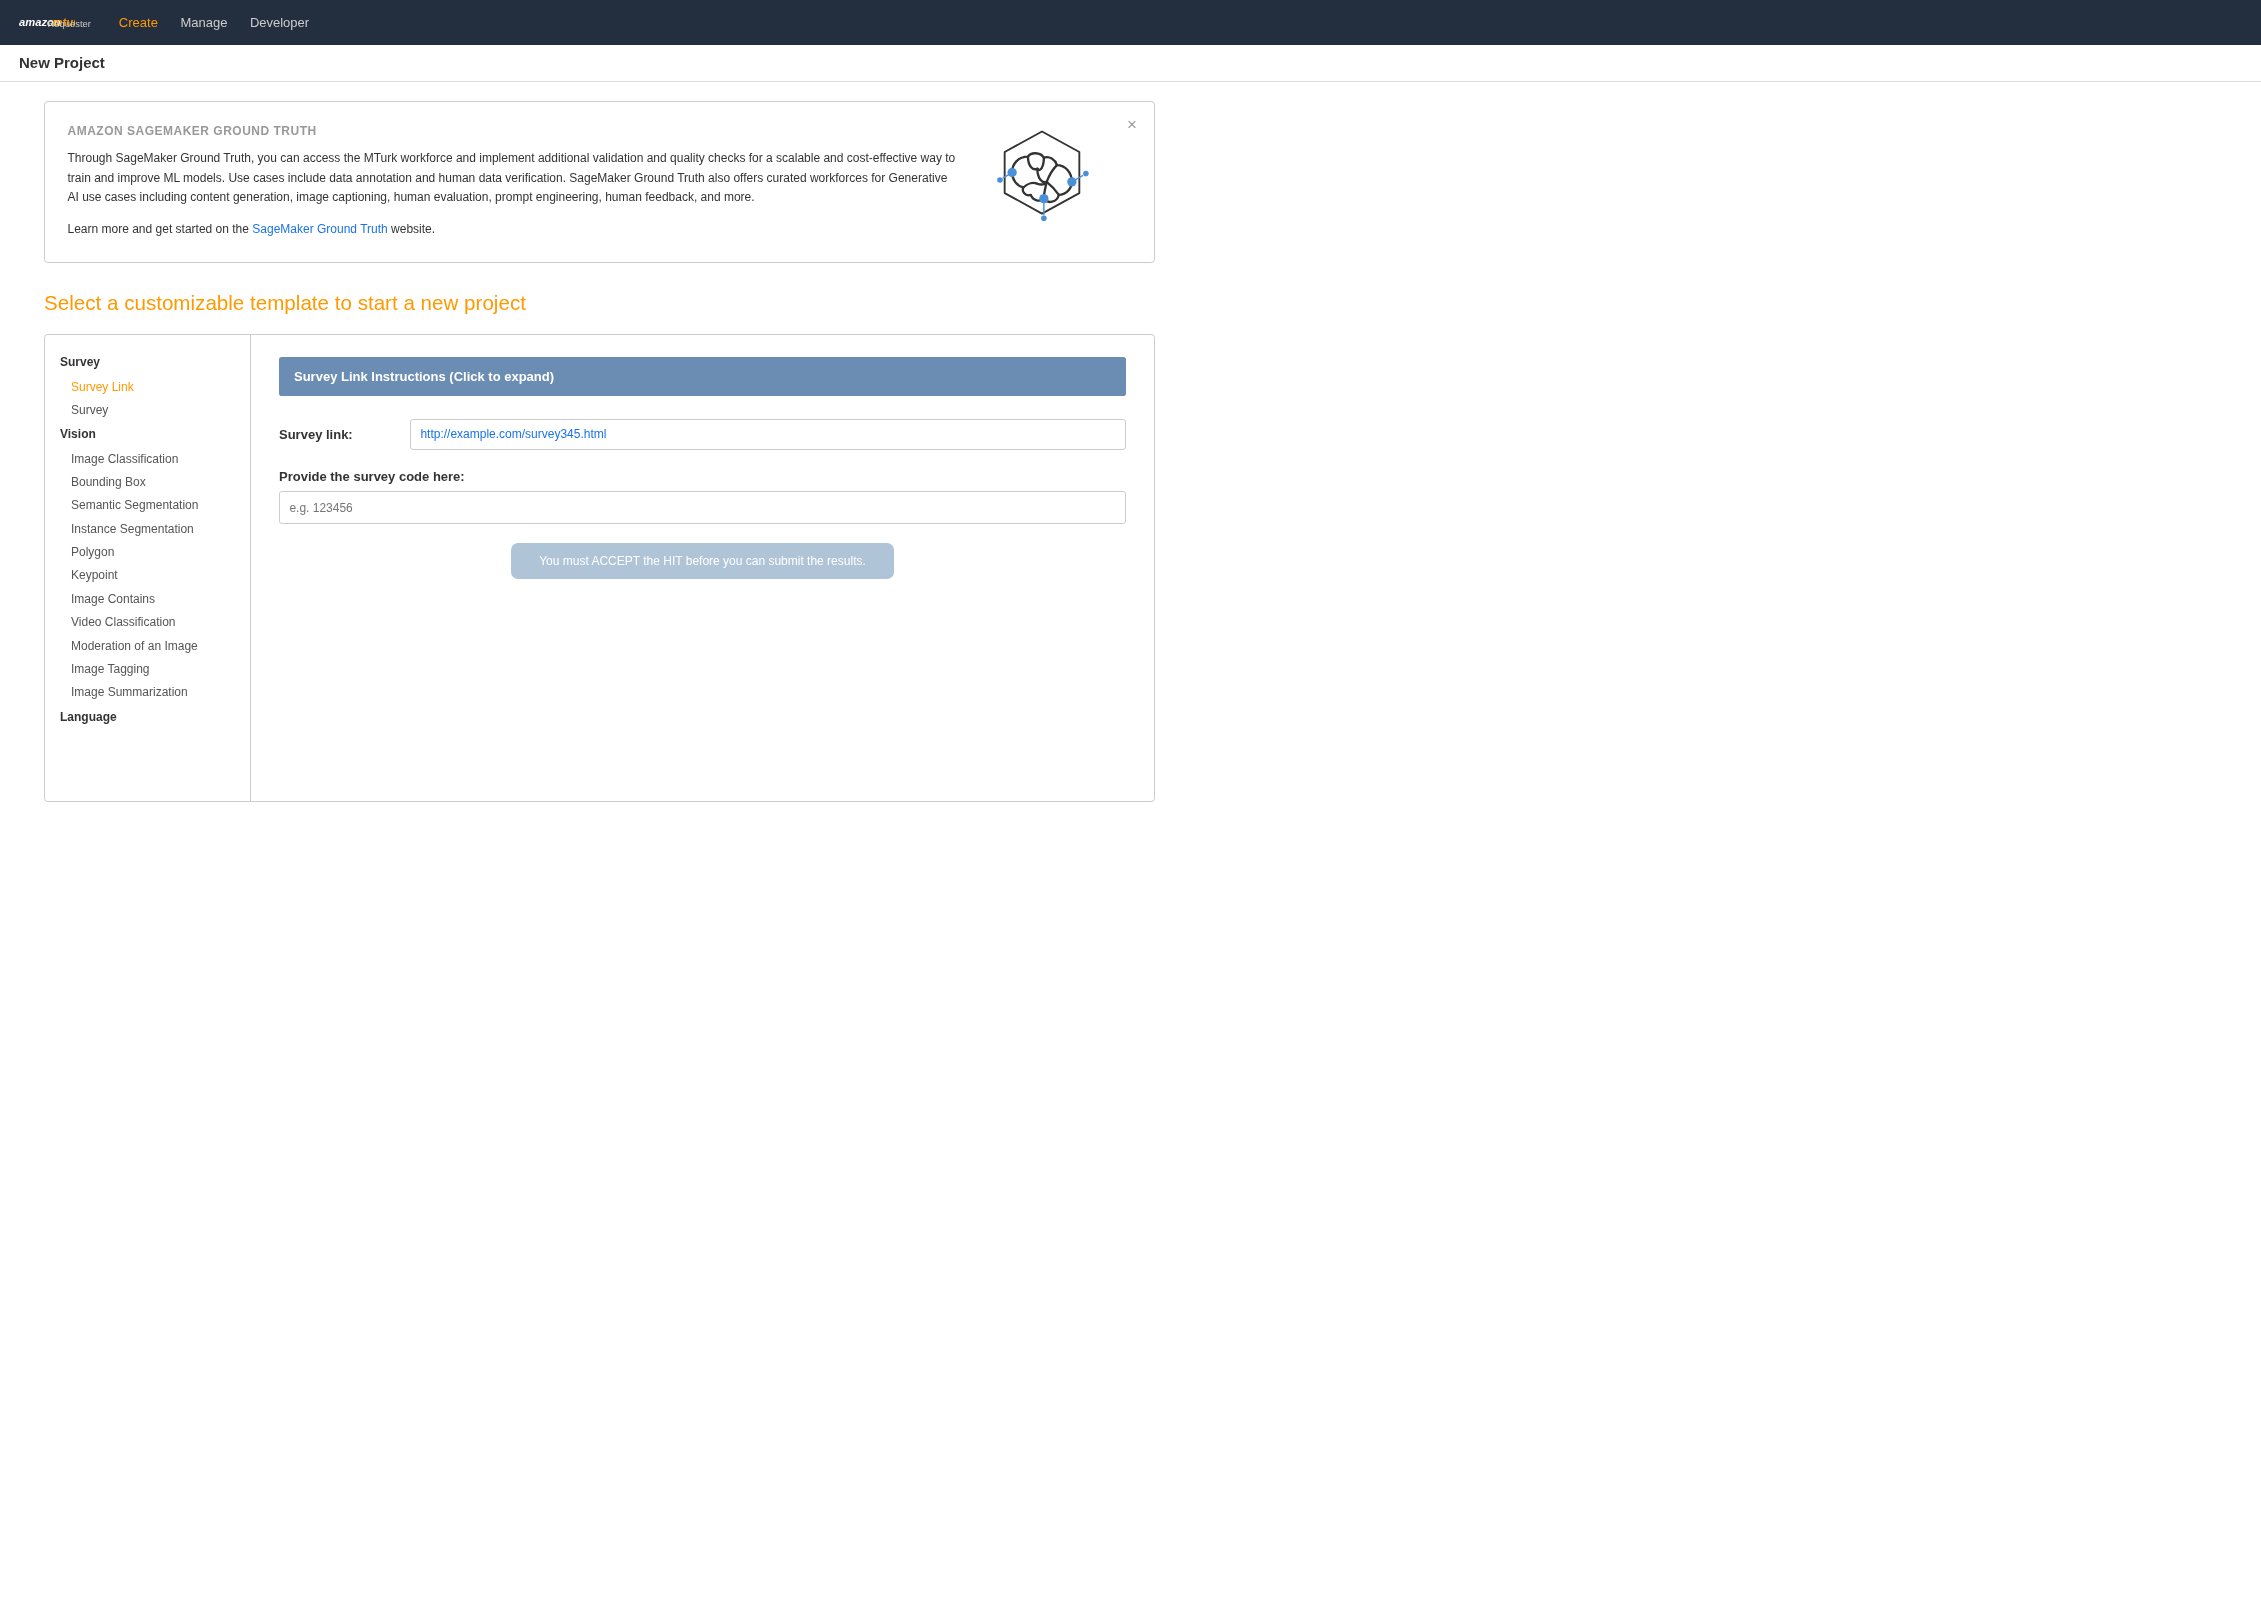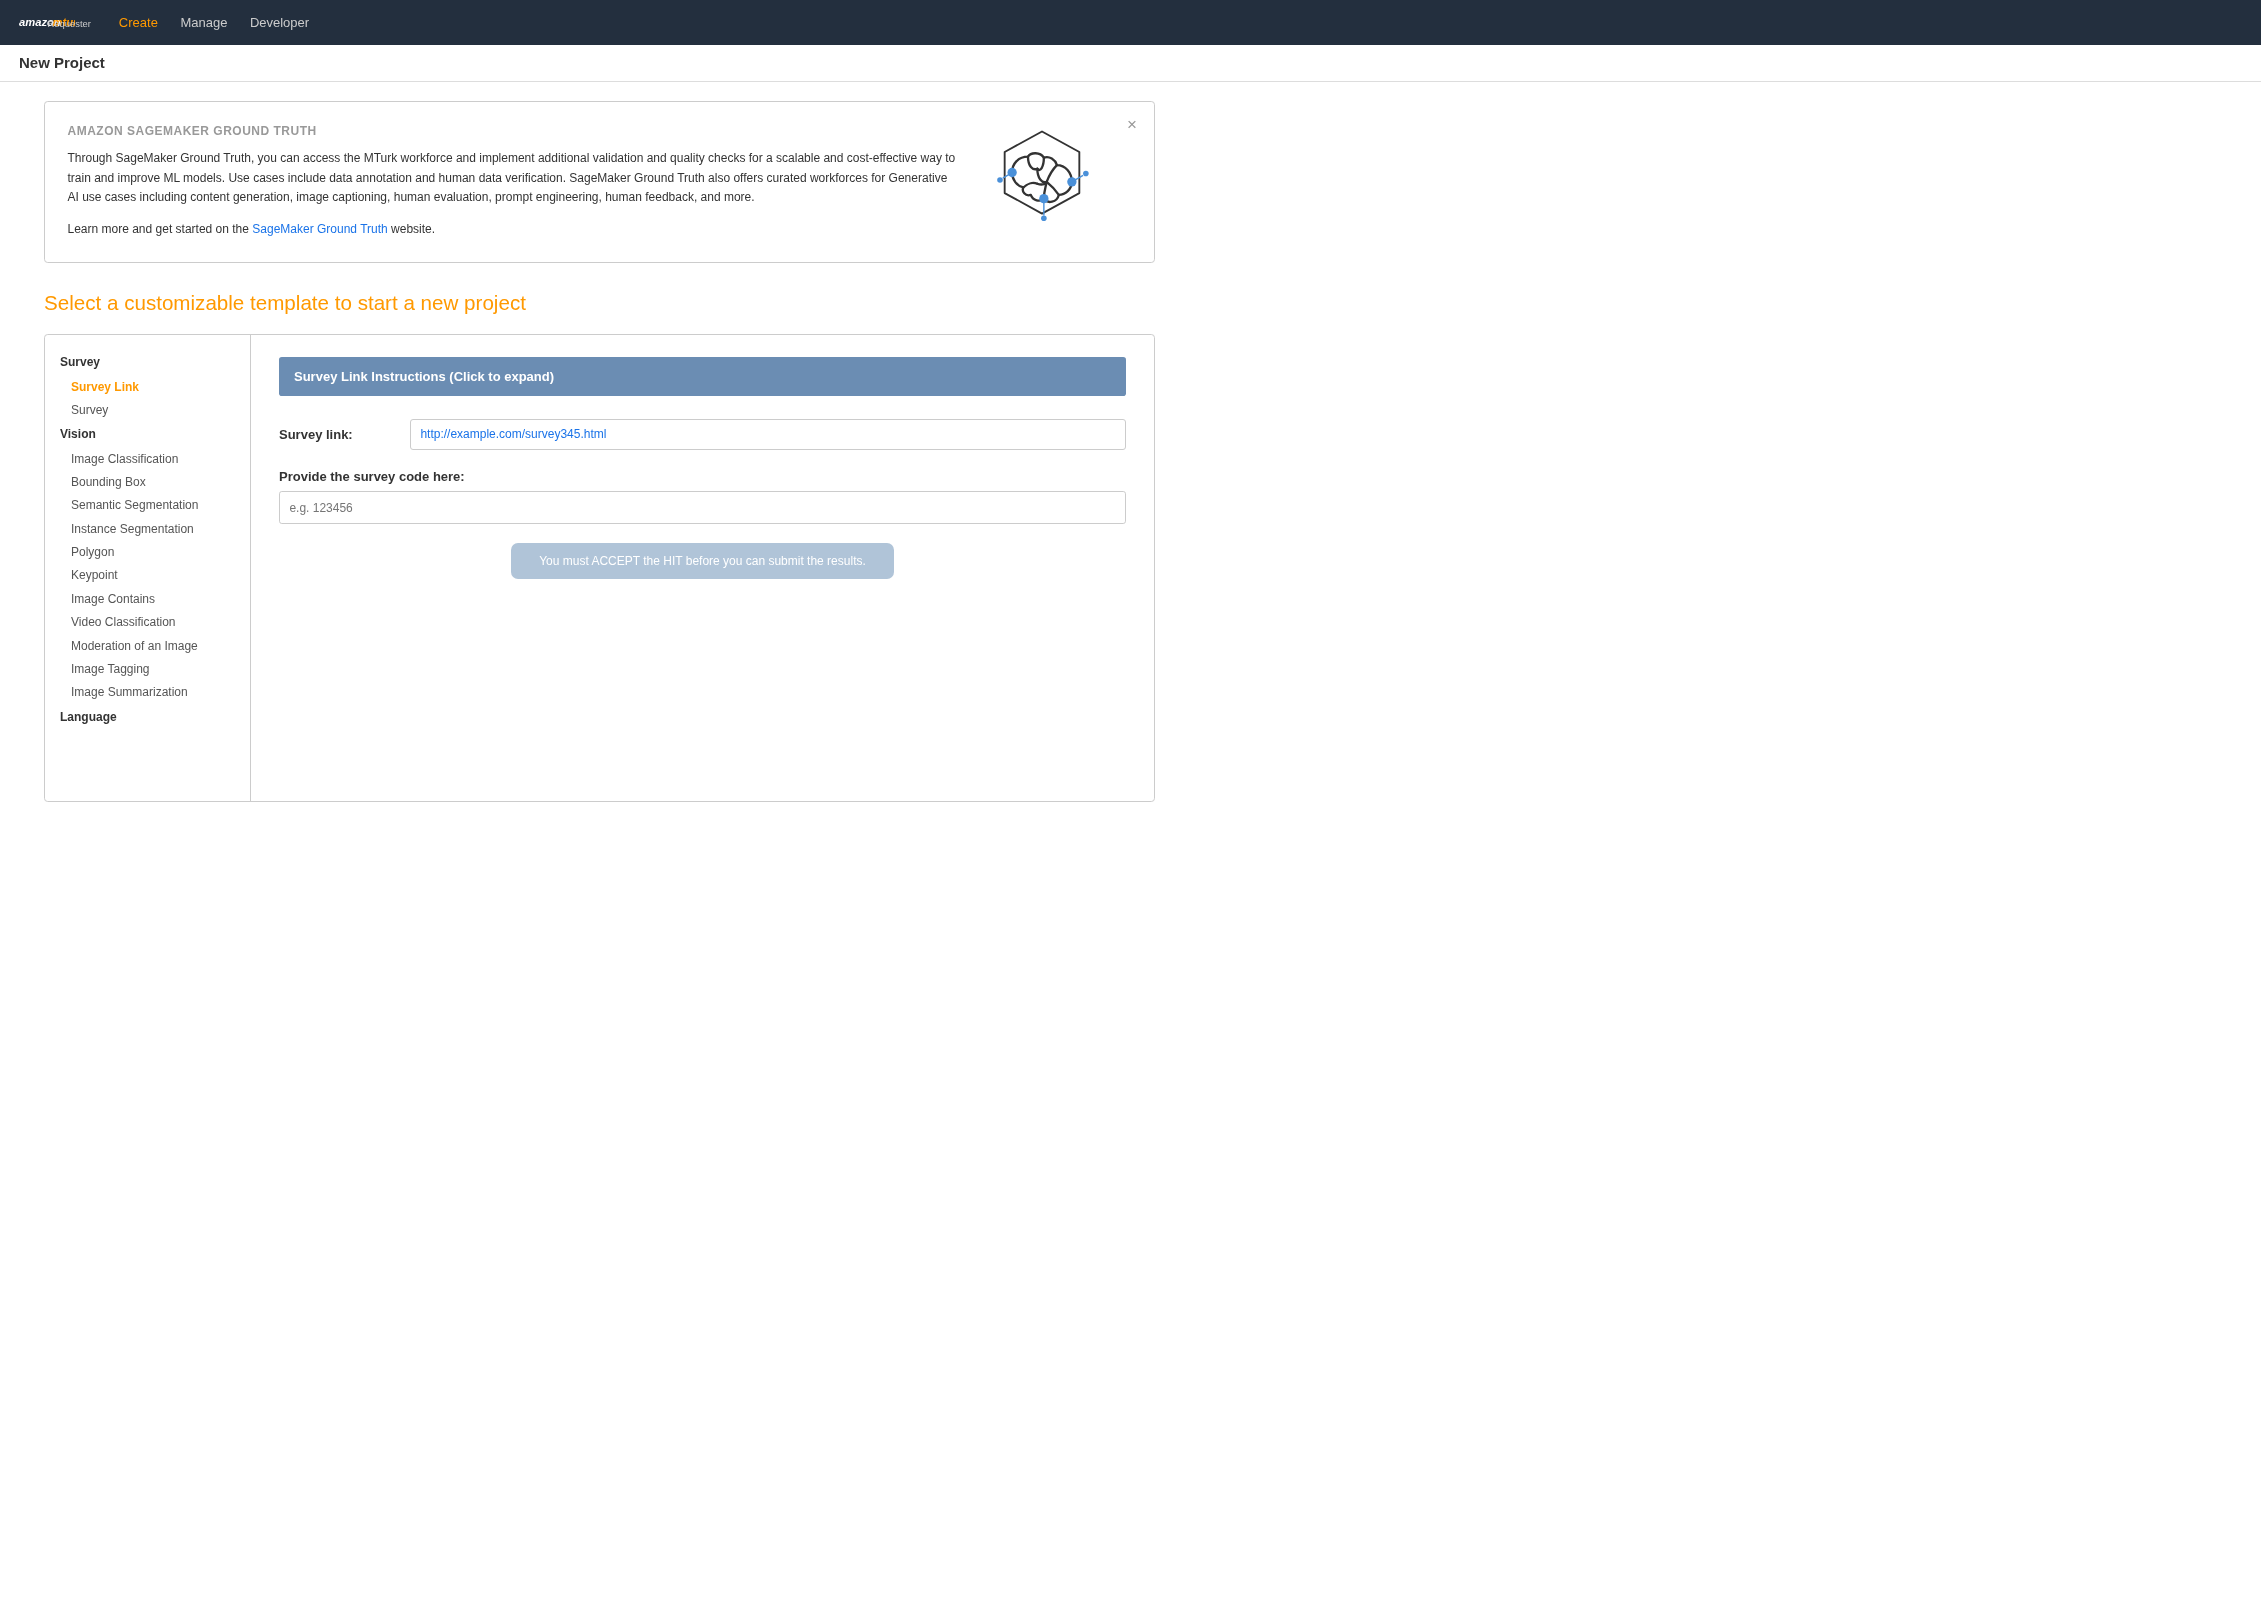--- a/index.html
+++ b/index.html
@@ -114,21 +114,21 @@
       color: #333;
       padding: 5.6px 15px;
       cursor: default;
     }
     .sidebar-item {
       font-size: 12px;
       color: #555;
       padding: 4.7px 15px 4.7px 26px;
       cursor: pointer;
     }
-    .sidebar-item.active { color: #ff9900; font-weight: bold; }
+    .sidebar-item.active { color: #ff9900; }
 
     
     .main-panel {
       flex: 1;
       padding: 22.5px 28px;
     }
 
     
     .instructions-btn {
       width: 100%;

